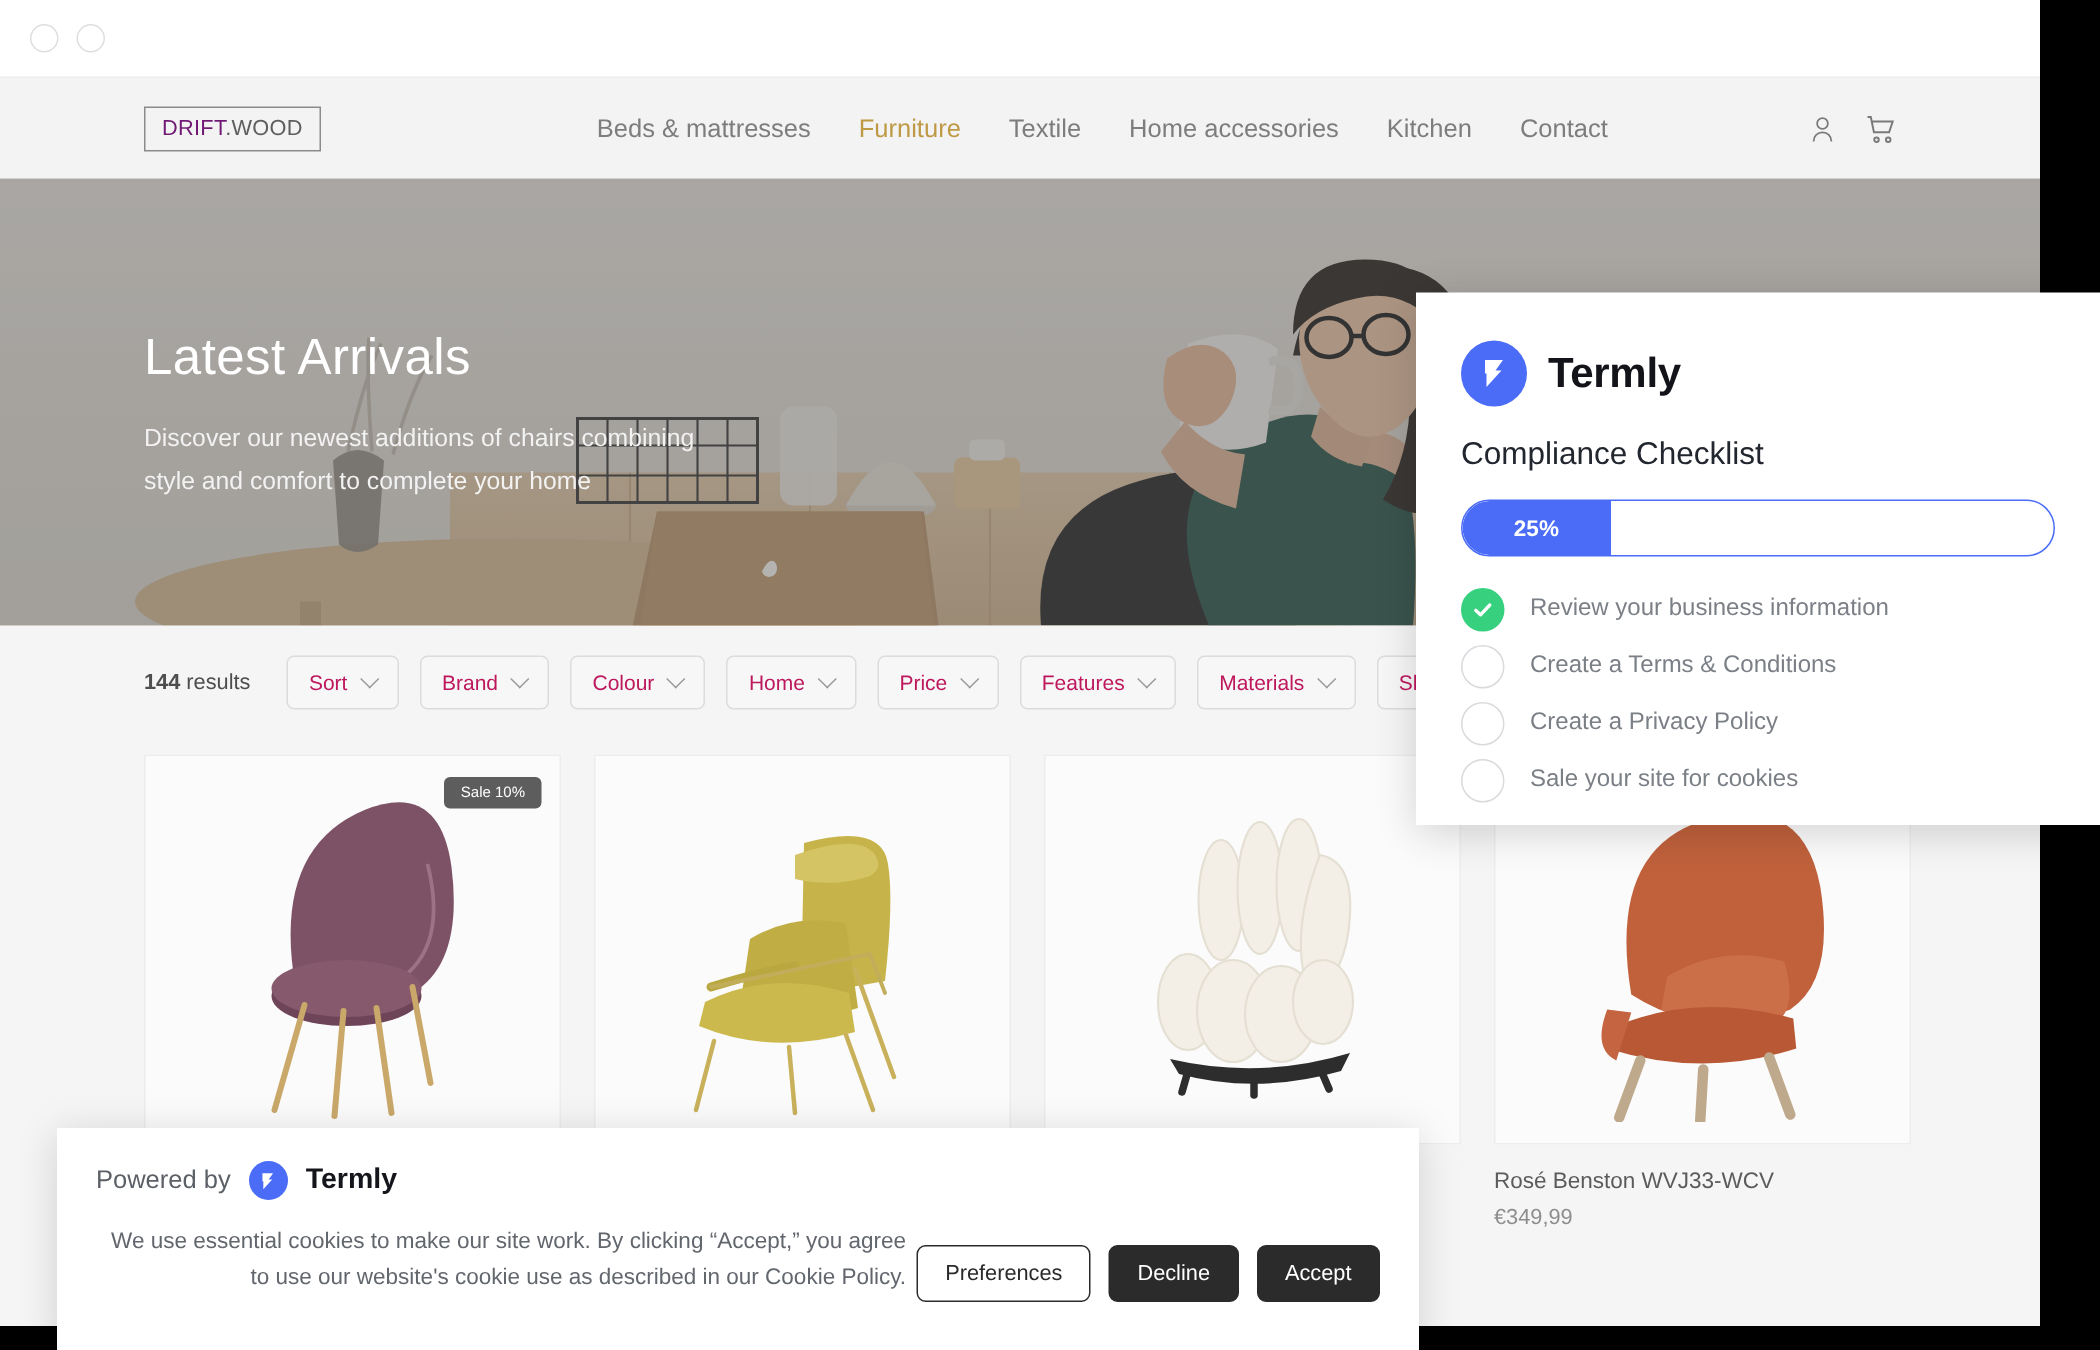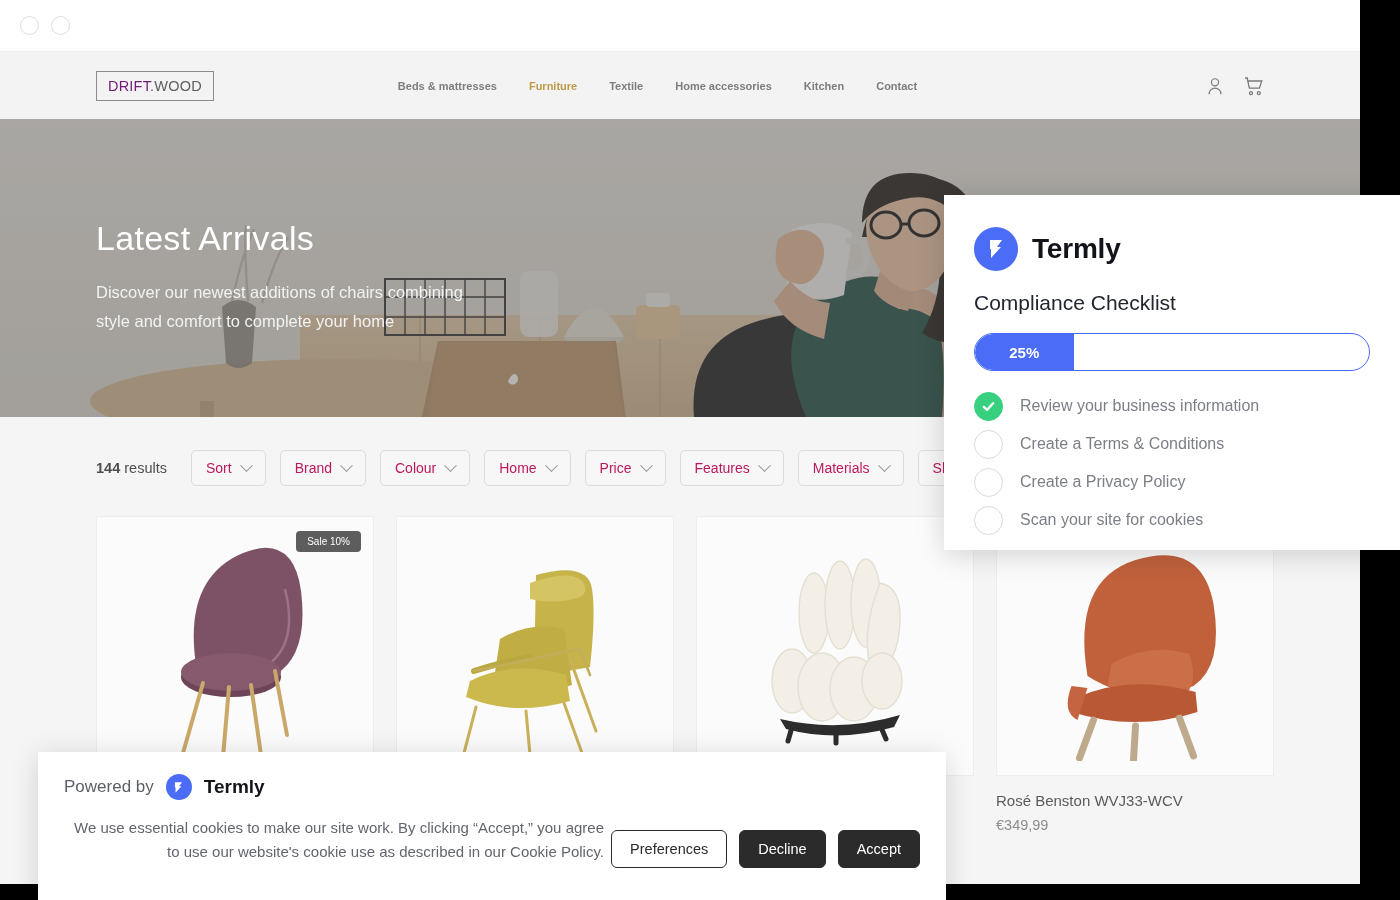--- a/index.html
+++ b/index.html
@@ -26,38 +26,38 @@
   .site-header {
     height: 67px; background: #f3f3f3; display: flex; align-items: center;
     padding: 0 96px 0 96px; position: relative;
   }
   .logo {
     border: 1.4px solid #8b8b8b; padding: 6px 11px; font-size: 14.5px;
     letter-spacing: .2px; color: #5e5e5e; white-space: nowrap;
   }
   .logo b { font-weight: 400; color: #701a75; }
   .nav { display: flex; gap: 32px; margin-left: 184px; }
-  .nav a { font-size: 11px; color: #7d7d7d; text-decoration: none; white-space: nowrap; font-weight: bold; }
+  .nav a { font-size: 17px; color: #7d7d7d; text-decoration: none; white-space: nowrap; }
   .nav a.active { color: #bf9a46; }
   .header-icons { position: absolute; right: 94px; display: flex; gap: 16px; align-items: center; }
   .header-icons svg { display: block; }
 
   
   .hero {
     position: relative; height: 298px; overflow: hidden;
     background: linear-gradient(180deg,#cfc7bc 0%, #c6bdb1 40%, #c9c1b6 100%);
   }
   .hero-photo { position: absolute; inset: 0; }
   .hero-overlay { position: absolute; inset: 0; background: rgba(95,95,95,0.42); }
   .hero-text { position: absolute; left: 96px; top: 100px; color: #fff; z-index: 3; }
   .hero-title { font-size: 34px; font-weight: 400; letter-spacing: .3px; margin-bottom: 20px; }
   .hero-sub { font-size: 16.5px; line-height: 1.75; font-weight: 300; color: #f2f2f2; }
 
   
-  .shop { background: #f5f5f5; padding: 33px 0 0 0; height: 467px; }
+  .shop { background: #f5f5f5; padding: 20px 0 0 0; height: 467px; }
   .filterbar { display: flex; align-items: center; gap: 14px; padding: 0 96px; }
   .results-count { font-size: 14.5px; color: #4e4e4e; margin-right: 10px; white-space: nowrap; }
   .results-count b { font-weight: 700; }
   .chip {
     display: inline-flex; align-items: center; gap: 10px;
     border: 1px solid #dcdcdc; border-radius: 5px; background: #f7f7f7;
     padding: 9px 14px; font-size: 14px; color: #be185d; white-space: nowrap;
   }
   .chev { width: 9px; height: 9px; border-right: 1.4px solid #9a9a9a; border-bottom: 1.4px solid #9a9a9a;
           transform: rotate(45deg) translate(-2px,-2px); }
@@ -451,21 +451,21 @@
       <div class="cl-item">
         <div class="bullet"></div>
         <div class="cl-label">Create a Terms &amp; Conditions</div>
       </div>
       <div class="cl-item">
         <div class="bullet"></div>
         <div class="cl-label">Create a Privacy Policy</div>
       </div>
       <div class="cl-item">
         <div class="bullet"></div>
-        <div class="cl-label">Scan your site for cookies</div>
+        <div class="cl-label">Sale your site for cookies</div>
       </div>
     </div>
   </div>
 
 
   <div class="cookie">
     <div class="powered">
       <div class="powered-label">Powered by</div>
       <div class="tm-logo-sm">
         <svg width="13" height="15" viewBox="0 0 22 24">

